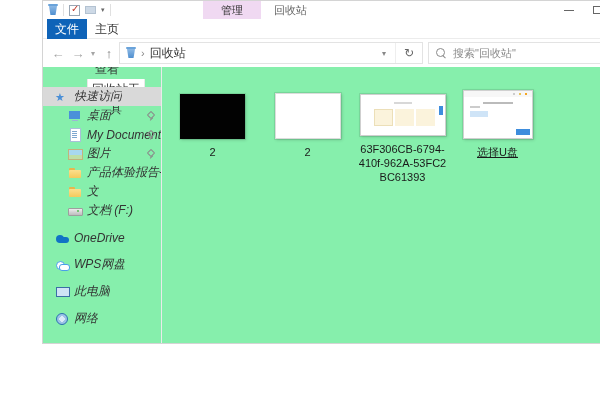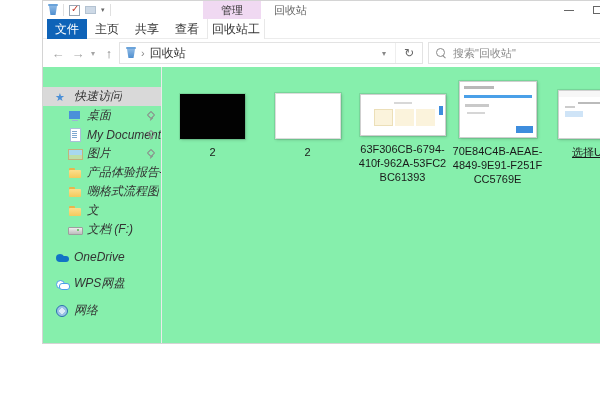--- a/index.html
+++ b/index.html
@@ -25,21 +25,21 @@
   .win-controls { position:absolute; right:0; top:0; display:flex; height:18px; }
   .ctrl { width:29px; height:18px; display:flex; align-items:center; justify-content:center; color:#444; }
   .ctrl-min i { display:block; width:10px; height:1px; background:#666; }
   .ctrl-max i { display:block; width:9px; height:8px; border:1px solid #666; }
   .ctrl-close { font-size:12px; color:#555; }
 
   
   .tabrow { position:relative; height:20px; border-bottom:1px solid #ececec; background:#fff; display:flex; }
   .tab-file { width:40px; margin-left:4px; height:20px; background:#0e63b8; color:#fff;
       font-size:12px; text-align:center; line-height:20px; }
-  .tabs { display:flex; }
+  .tabs { display:flex;flex-direction:column; }
   .tab { width:40px; height:20px; font-size:12px; color:#333; text-align:center; line-height:20px; }
   .tool-tab { width:58px; background:#fff; border-left:1px solid #e8e8e8; border-right:1px solid #e8e8e8; }
   .ribbon-right { position:absolute; right:6px; top:2px; display:flex; align-items:center; gap:9px; }
   .collapse-chevron { font-size:9px; color:#777; }
   .help-circle { width:13px; height:13px; border-radius:50%; background:#2d7fd4; color:#fff;
       font-size:9px; font-weight:bold; text-align:center; line-height:13px; }
 
   
   .addrrow { position:relative; height:28px; background:#fff; }
   .nav-btn { position:absolute; top:4px; height:20px; display:flex; align-items:center; justify-content:center;
@@ -254,37 +254,37 @@
           <span class="ic ic-pictures"></span>
           <span class="sb-label">图片</span>
           <span class="pin"></span>
         </div>
         <div class="sb-row child">
           <span class="ic ic-folder"></span>
           <span class="sb-label">产品体验报告-芮雪</span>
         </div>
         <div class="sb-row child">
           <span class="ic ic-folder"></span>
-          <span class="sb-label">嗍格式流程图</span>
-        </div>
-        <div class="sb-row child">
-          <span class="ic ic-folder"></span>
           <span class="sb-label">文</span>
         </div>
         <div class="sb-row child">
           <span class="ic ic-drive"></span>
           <span class="sb-label">文档 (F:)</span>
         </div>
         <div class="sb-row gap">
           <span class="ic ic-onedrive"></span>
           <span class="sb-label">OneDrive</span>
         </div>
         <div class="sb-row gap">
           <span class="ic ic-wps-cloud"></span>
           <span class="sb-label">WPS网盘</span>
+        </div>
+        <div class="sb-row gap">
+          <span class="ic ic-computer"></span>
+          <span class="sb-label">此电脑</span>
         </div>
         <div class="sb-row gap">
           <span class="ic ic-network"></span>
           <span class="sb-label">网络</span>
         </div>
       </aside>
     <div class="main">
       <div class="file-grid">
           <div class="cell">
             <div class="thumbwrap">
@@ -299,26 +299,20 @@
             <div class="fname">2</div>
           </div>
           <div class="cell">
             <div class="thumbwrap">
               <div class="th th-dialog-cards"></div>
             </div>
             <div class="fname">63F306CB-6794-410f-962A-53FC2BC61393</div>
           </div>
           <div class="cell">
             <div class="thumbwrap">
-              <div class="th th-dialog-form"></div>
-            </div>
-            <div class="fname">70E84C4B-AEAE-4849-9E91-F251FCC5769E</div>
-          </div>
-          <div class="cell">
-            <div class="thumbwrap">
               <div class="th th-dialog-window"></div>
             </div>
             <div class="fname u">选择U盘</div>
           </div>
         </div>
     </div>
   </div>
 
 </div>
 

